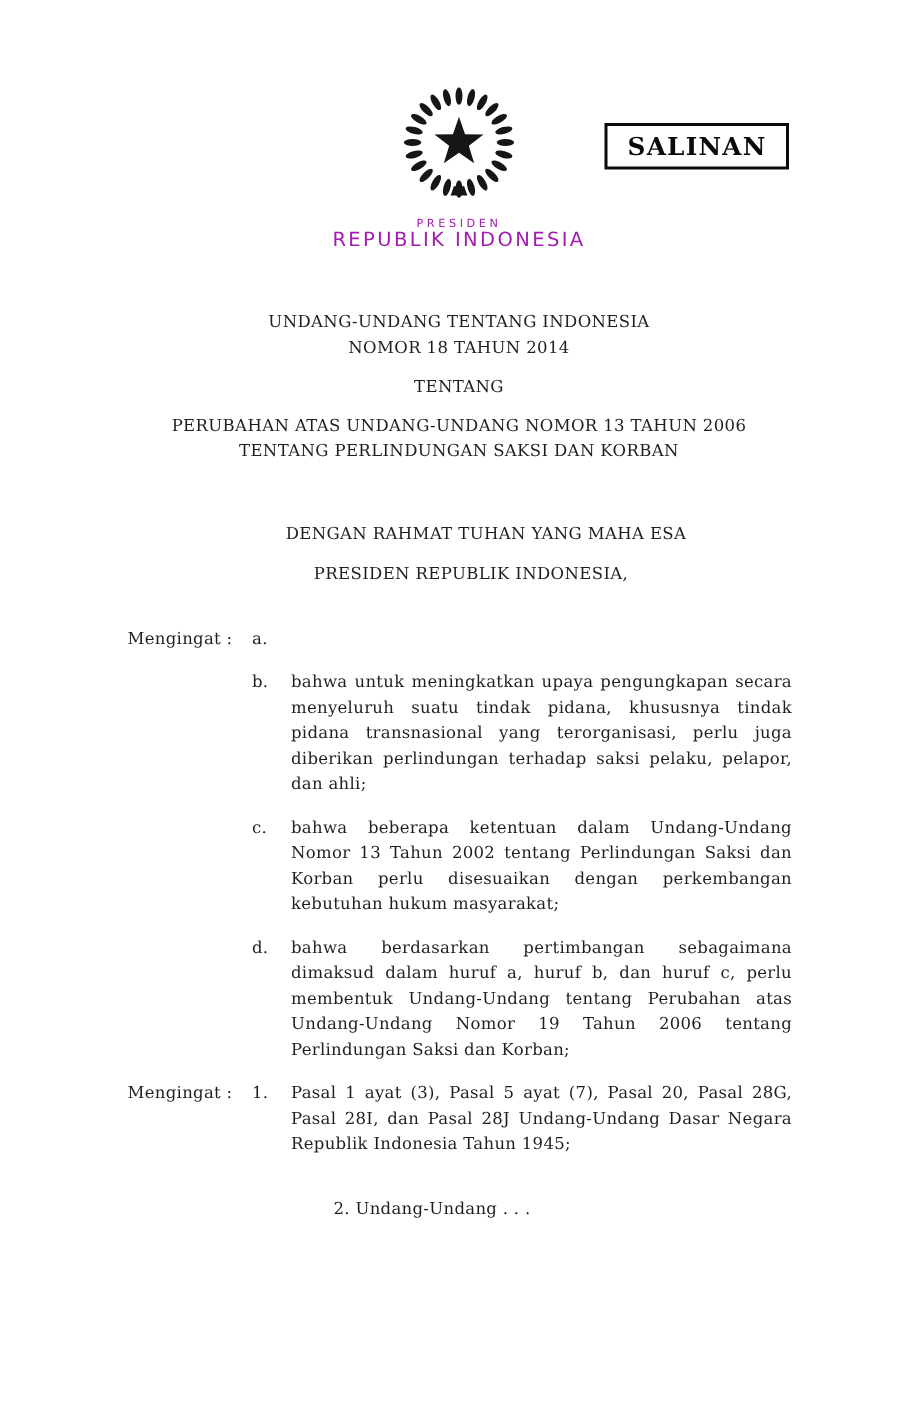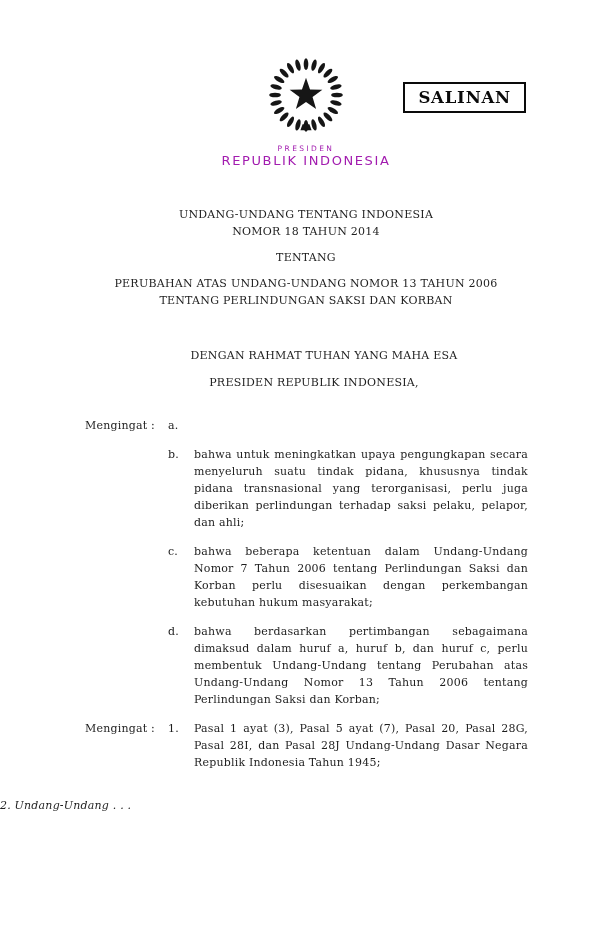--- a/index.html
+++ b/index.html
@@ -18,21 +18,21 @@
   .lh2{font-size:13px;letter-spacing:1.6px;line-height:11px;margin-top:1px;}
   .heading{text-align:center;font-size:11px;line-height:17px;letter-spacing:.25px;}
   .title{margin-top:40px;}
   .tentang{margin-top:9px;}
   .subject{margin-top:9px;}
   .invocation{margin-top:38px;padding-left:36px;}
   .issuer{margin-top:10px;margin-left:16px;}
   .body{margin:26px 84px 0 85px;font-size:11px;line-height:17px;letter-spacing:.2px;}
   .row{display:grid;grid-template-columns:66px 17px 26px 1fr;margin-bottom:12px;}
   .row .txt{text-align:justify;}
-  .catchword{margin:28px 36px 0 0;text-align:left;font-size:11px;letter-spacing:.2px;font-style:italic;}
+  .catchword{margin:28px 36px 0 0;text-align:center;font-size:11px;letter-spacing:.2px;}
 </style>
 </head>
 <body>
 
 <div class="page">
 
   <div class="salinan">
     <span>SALINAN</span>
   </div>
 
@@ -105,28 +105,28 @@
       <div></div>
         <div></div>
       <div>b.</div>
       <div class="txt">bahwa untuk meningkatkan upaya pengungkapan secara menyeluruh suatu tindak pidana, khususnya tindak pidana transnasional yang terorganisasi, perlu juga diberikan perlindungan terhadap saksi pelaku, pelapor, dan ahli;</div>
     </div>
 
     <div class="row">
       <div></div>
         <div></div>
       <div>c.</div>
-      <div class="txt">bahwa beberapa ketentuan dalam Undang-Undang Nomor 7 Tahun 2006 tentang Perlindungan Saksi dan Korban perlu disesuaikan dengan perkembangan kebutuhan hukum masyarakat;</div>
+      <div class="txt">bahwa beberapa ketentuan dalam Undang-Undang Nomor 13 Tahun 2002 tentang Perlindungan Saksi dan Korban perlu disesuaikan dengan perkembangan kebutuhan hukum masyarakat;</div>
     </div>
 
     <div class="row">
       <div></div>
         <div></div>
       <div>d.</div>
-      <div class="txt">bahwa berdasarkan pertimbangan sebagaimana dimaksud dalam huruf a, huruf b, dan huruf c, perlu membentuk Undang-Undang tentang Perubahan atas Undang-Undang Nomor 13 Tahun 2006 tentang Perlindungan Saksi dan Korban;</div>
+      <div class="txt">bahwa berdasarkan pertimbangan sebagaimana dimaksud dalam huruf a, huruf b, dan huruf c, perlu membentuk Undang-Undang tentang Perubahan atas Undang-Undang Nomor 19 Tahun 2006 tentang Perlindungan Saksi dan Korban;</div>
     </div>
 
     <div class="row">
       <div>Mengingat</div>
       <div>:</div>
       <div>1.</div>
       <div class="txt">Pasal 1 ayat (3), Pasal 5 ayat (7), Pasal 20, Pasal 28G, Pasal 28I, dan Pasal 28J Undang-Undang Dasar Negara Republik Indonesia Tahun 1945;</div>
     </div>
 
   </div>

